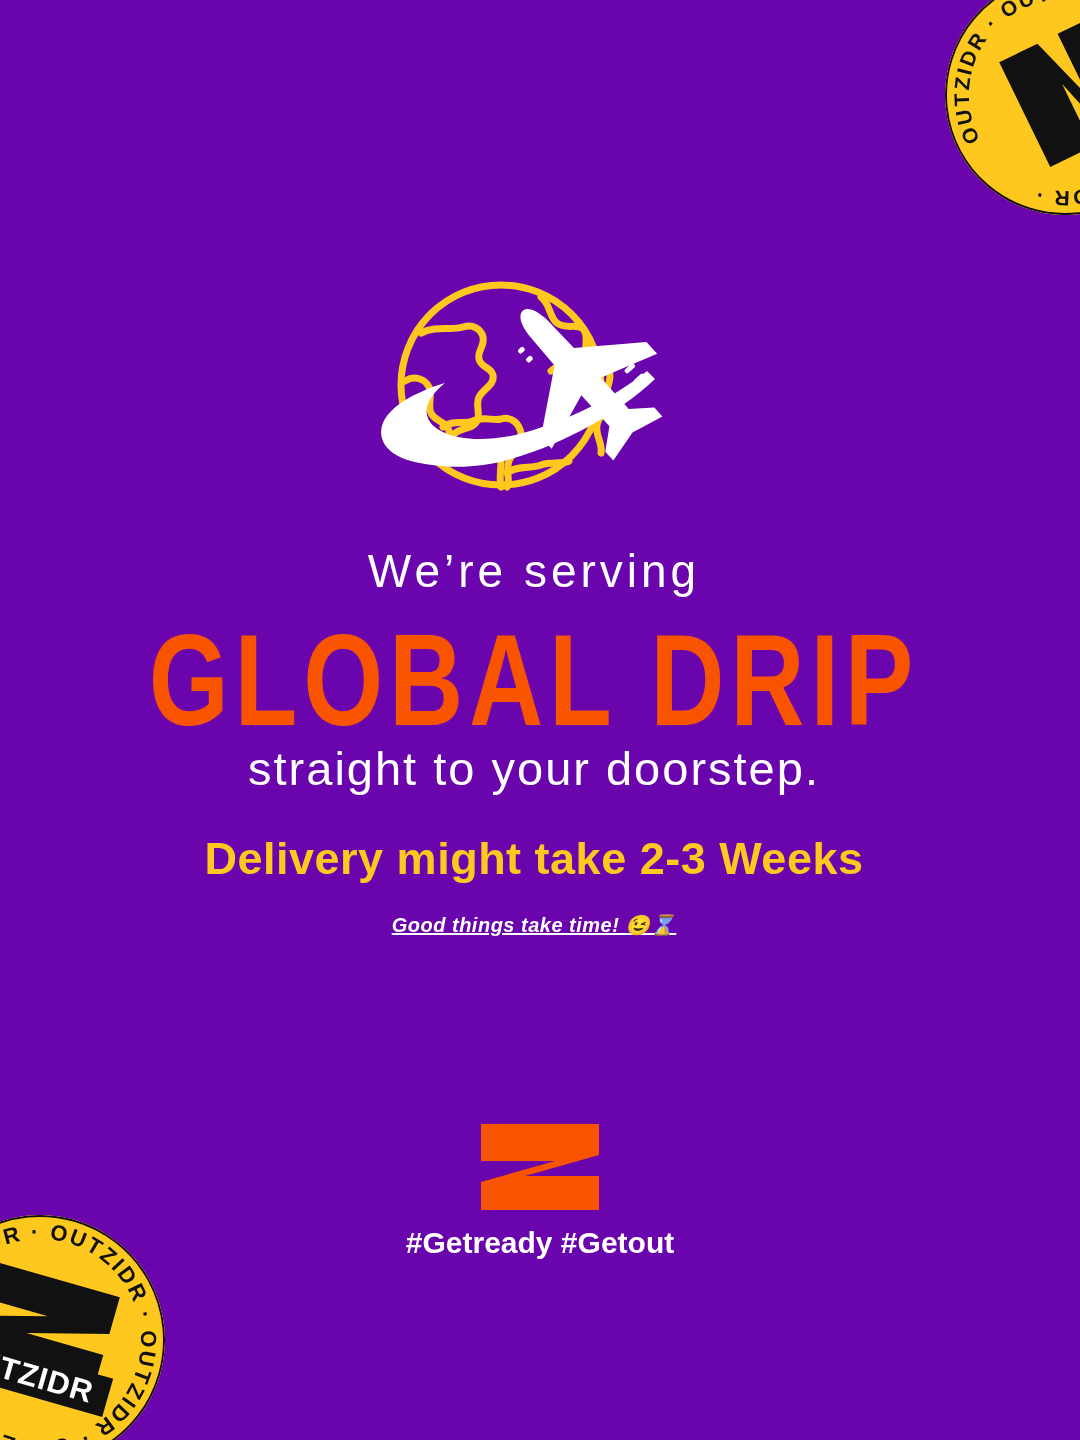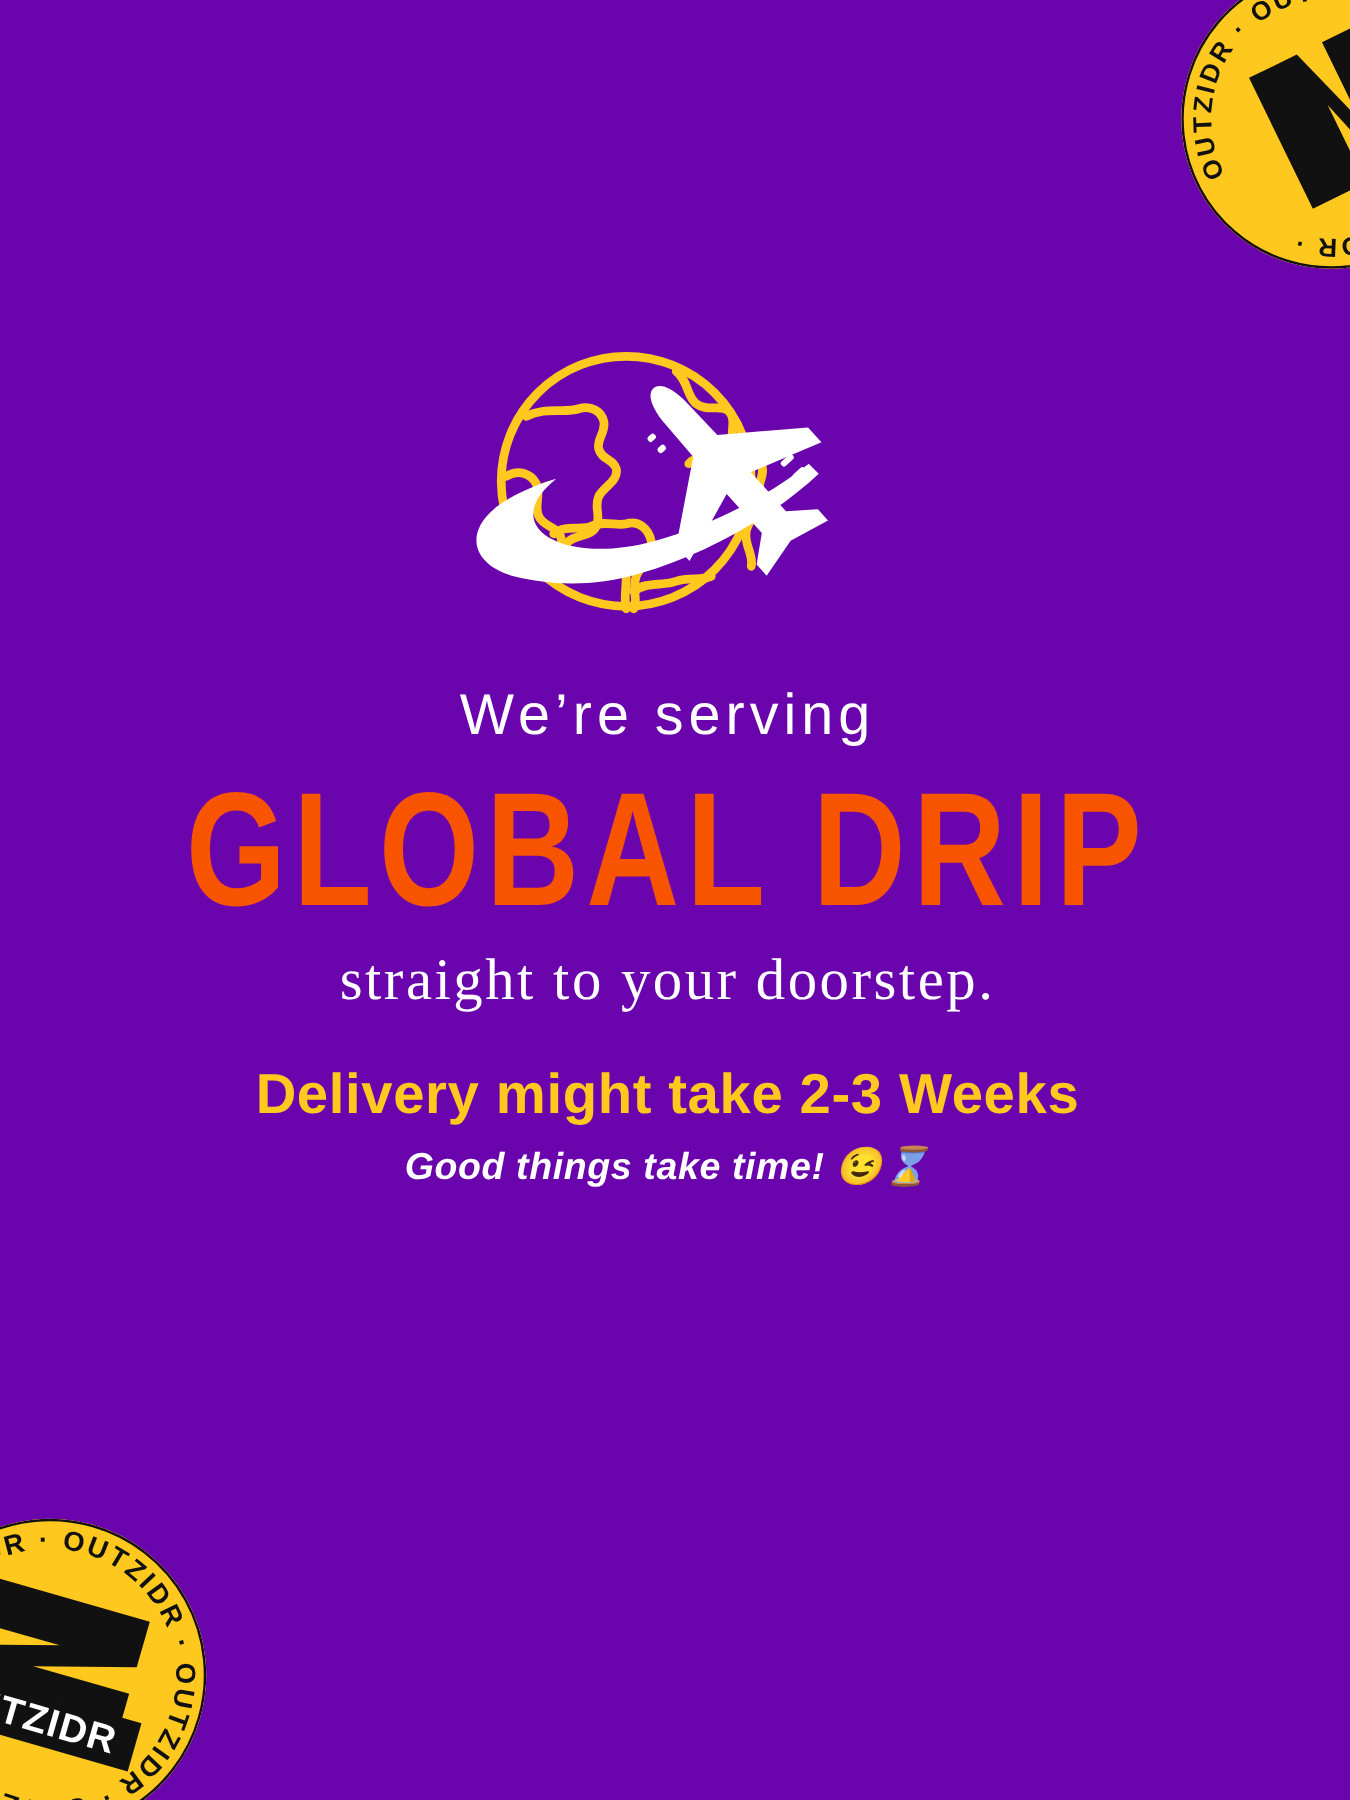--- a/index.html
+++ b/index.html
@@ -77,39 +77,39 @@
     margin-top: 14px;
     transform: scaleY(1.22) scaleX(0.97);
     transform-origin: center top;
   }
   .line-doorstep {
     color: #FFFFFF;
     font-size: 47px;
     font-weight: 300;
     letter-spacing: 2px;
     line-height: 1.0;
-    margin-top: 34px;
-    font-family: Liberation Serif, serif;
+    margin-top: 18px;
   }
   .line-delivery {
     color: #FFC81E;
     font-size: 45px;
     font-weight: 700;
     letter-spacing: 0.5px;
     line-height: 1.0;
     margin-top: 44px;
   }
   .line-note {
     color: #FFFFFF;
-    font-size: 30px;
+    font-size: 20px;
     font-weight: 700;
     font-style: italic;
     letter-spacing: 0.5px;
     line-height: 1.0;
-    margin-top: 22px;
+    margin-top: 34px;
+    text-decoration: underline;
   }
 
   
   #footer {
     position: absolute;
     left: 0;
     top: 1122px;
     width: 1080px;
     text-align: center;
   }
@@ -188,20 +188,26 @@
   </div>
 
   <div id="copy">
     <div class="line-serving">We’re serving</div>
     <div class="line-headline">GLOBAL DRIP</div>
     <div class="line-doorstep">straight to your doorstep.</div>
     <div class="line-delivery">Delivery might take 2-3 Weeks</div>
     <div class="line-note">Good things take time! 😉⌛</div>
   </div>
 
+  <div id="footer">
+    <svg id="z-mark" viewBox="0 0 124 90" xmlns="http://www.w3.org/2000/svg">
+      <polygon points="3,2 121,2 121,33 47,54 121,54 121,88 3,88 3,60 77,39 3,39" fill="#F85400"></polygon>
+    </svg>
+    <div class="hashtags">#Getready #Getout</div>
+  </div>
 
   <div class="badge badge-bl">
     <svg viewBox="0 0 250 250" xmlns="http://www.w3.org/2000/svg">
       <defs>
         <path id="ringpath-bl" d="M 125,125 m -101,0 a 101,101 0 1,1 202,0 a 101,101 0 1,1 -202,0"></path>
       </defs>
       <circle cx="125" cy="125" r="124" fill="#FFC81E" stroke="#111111" stroke-width="2"></circle>
       <text font-family="'Liberation Sans', sans-serif" font-size="22" font-weight="700" fill="#111111" letter-spacing="2.2">
         <textPath href="#ringpath-bl" startOffset="0%">OUTZIDR · OUTZIDR · OUTZIDR · OUTZIDR ·</textPath>
       </text>

